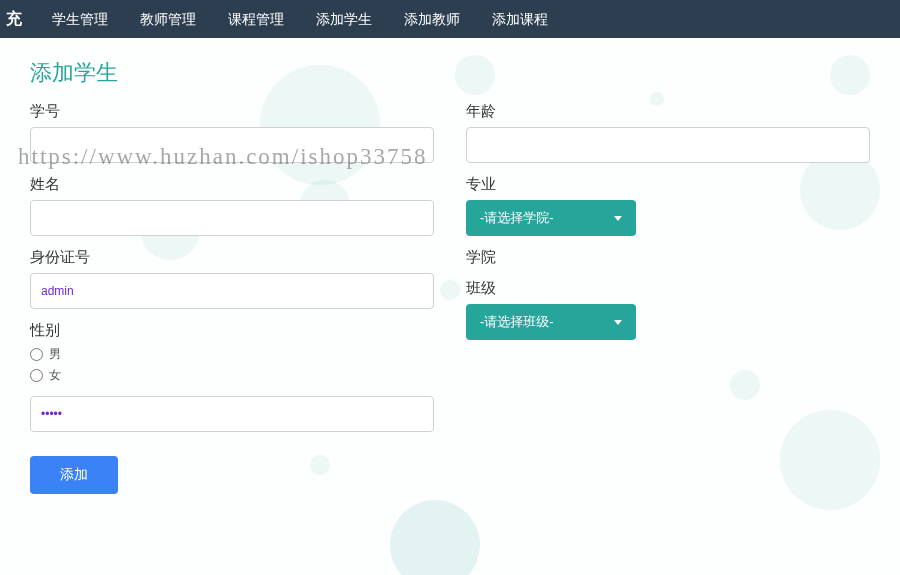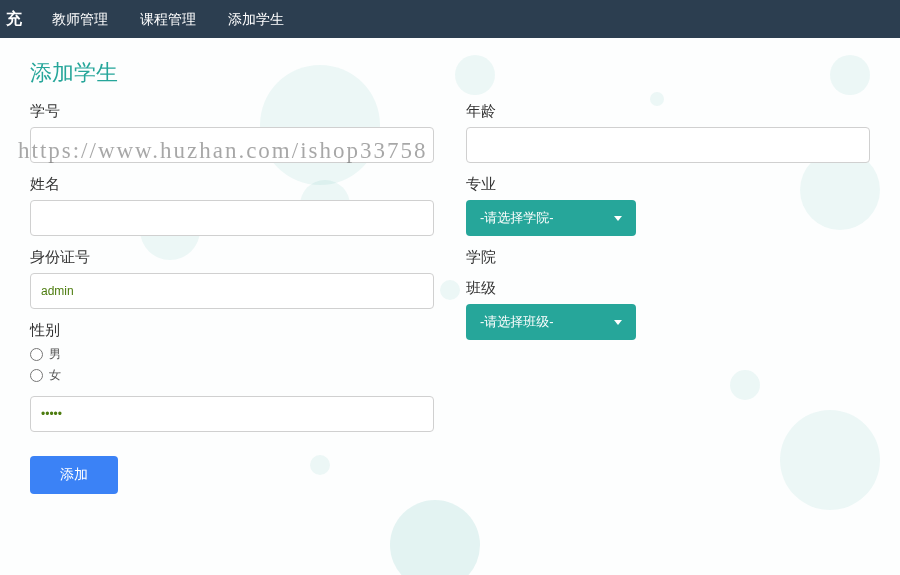--- a/index.html
+++ b/index.html
@@ -71,21 +71,21 @@
       margin-bottom: 6px;
     }
     .form-input {
       width: 100%;
       height: 36px;
       border: 1px solid #d0d0d0;
       border-radius: 4px;
       padding: 0 10px;
       font-size: 12px;
       background: #fff;
-      color: #4d7c0f;
+      color: #6d28d9;
     }
     .radio-row {
       display: flex;
       align-items: center;
       gap: 6px;
       font-size: 12px;
       color: #555;
       margin-bottom: 4px;
     }
     .radio-row input { margin: 0; }
@@ -116,21 +116,21 @@
       color: #fff;
       border: none;
       border-radius: 4px;
       padding: 10px 30px;
       font-size: 14px;
       cursor: pointer;
       margin-top: 12px;
     }
     .watermark {
       position: absolute;
-      top: 138px;
+      top: 144px;
       left: 18px;
       font-family: "SimSun","Times New Roman",serif;
       font-size: 23px;
       letter-spacing: 2px;
       color: rgba(60,60,60,0.45);
       pointer-events: none;
       z-index: 20;
       white-space: nowrap;
     }
   </style>
@@ -145,23 +145,26 @@
 <div class="bg-circle c6"></div>
 <div class="bg-circle c7"></div>
 <div class="bg-circle c8"></div>
 <div class="bg-circle c9"></div>
 <div class="bg-circle c10"></div>
 <div class="bg-circle c11"></div>
 <div class="bg-circle c12"></div>
 
 <nav class="navbar">
   <span class="brand-cut">充</span>
+  <a href="#">学生管理</a>
   <a href="#">教师管理</a>
   <a href="#">课程管理</a>
   <a href="#">添加学生</a>
+  <a href="#">添加教师</a>
+  <a href="#">添加课程</a>
 </nav>
 
 <div class="container">
   <h2 class="page-title">添加学生</h2>
 
   <div class="form-row">
 
     <div class="col">
       <div class="form-group">
         <label class="form-label">学号</label>

